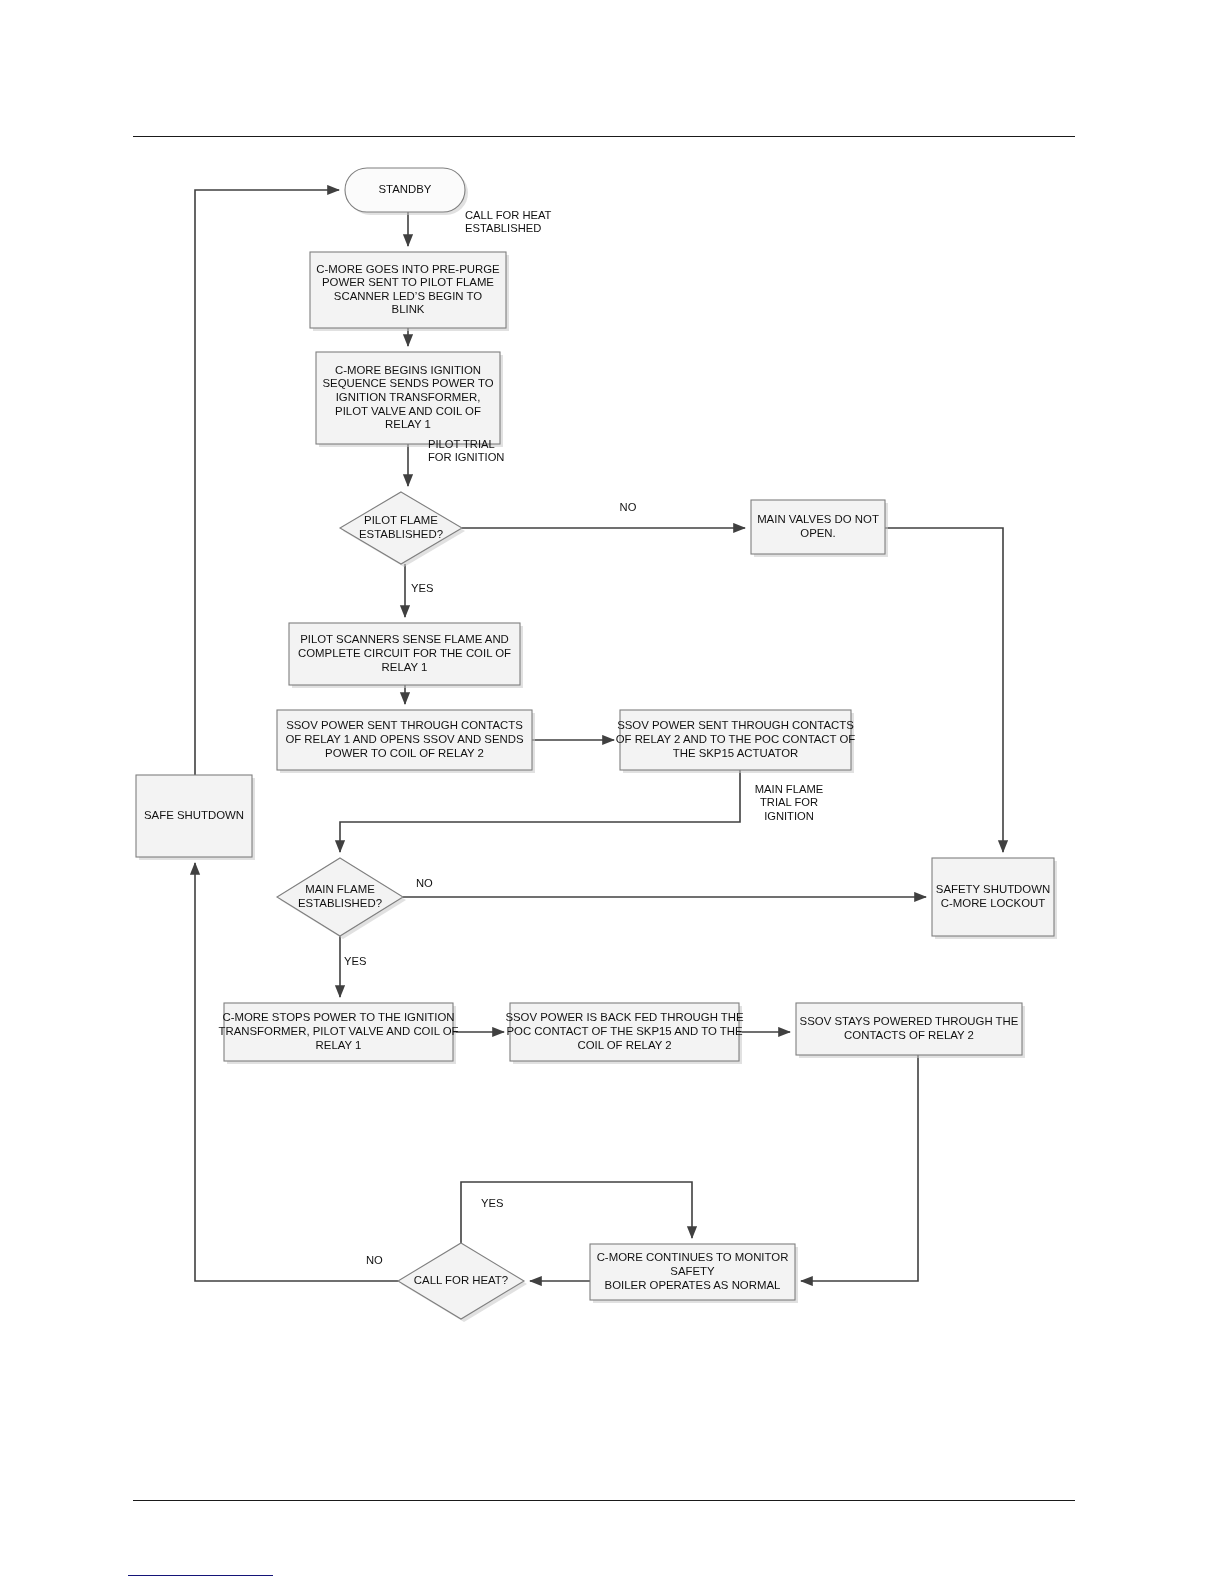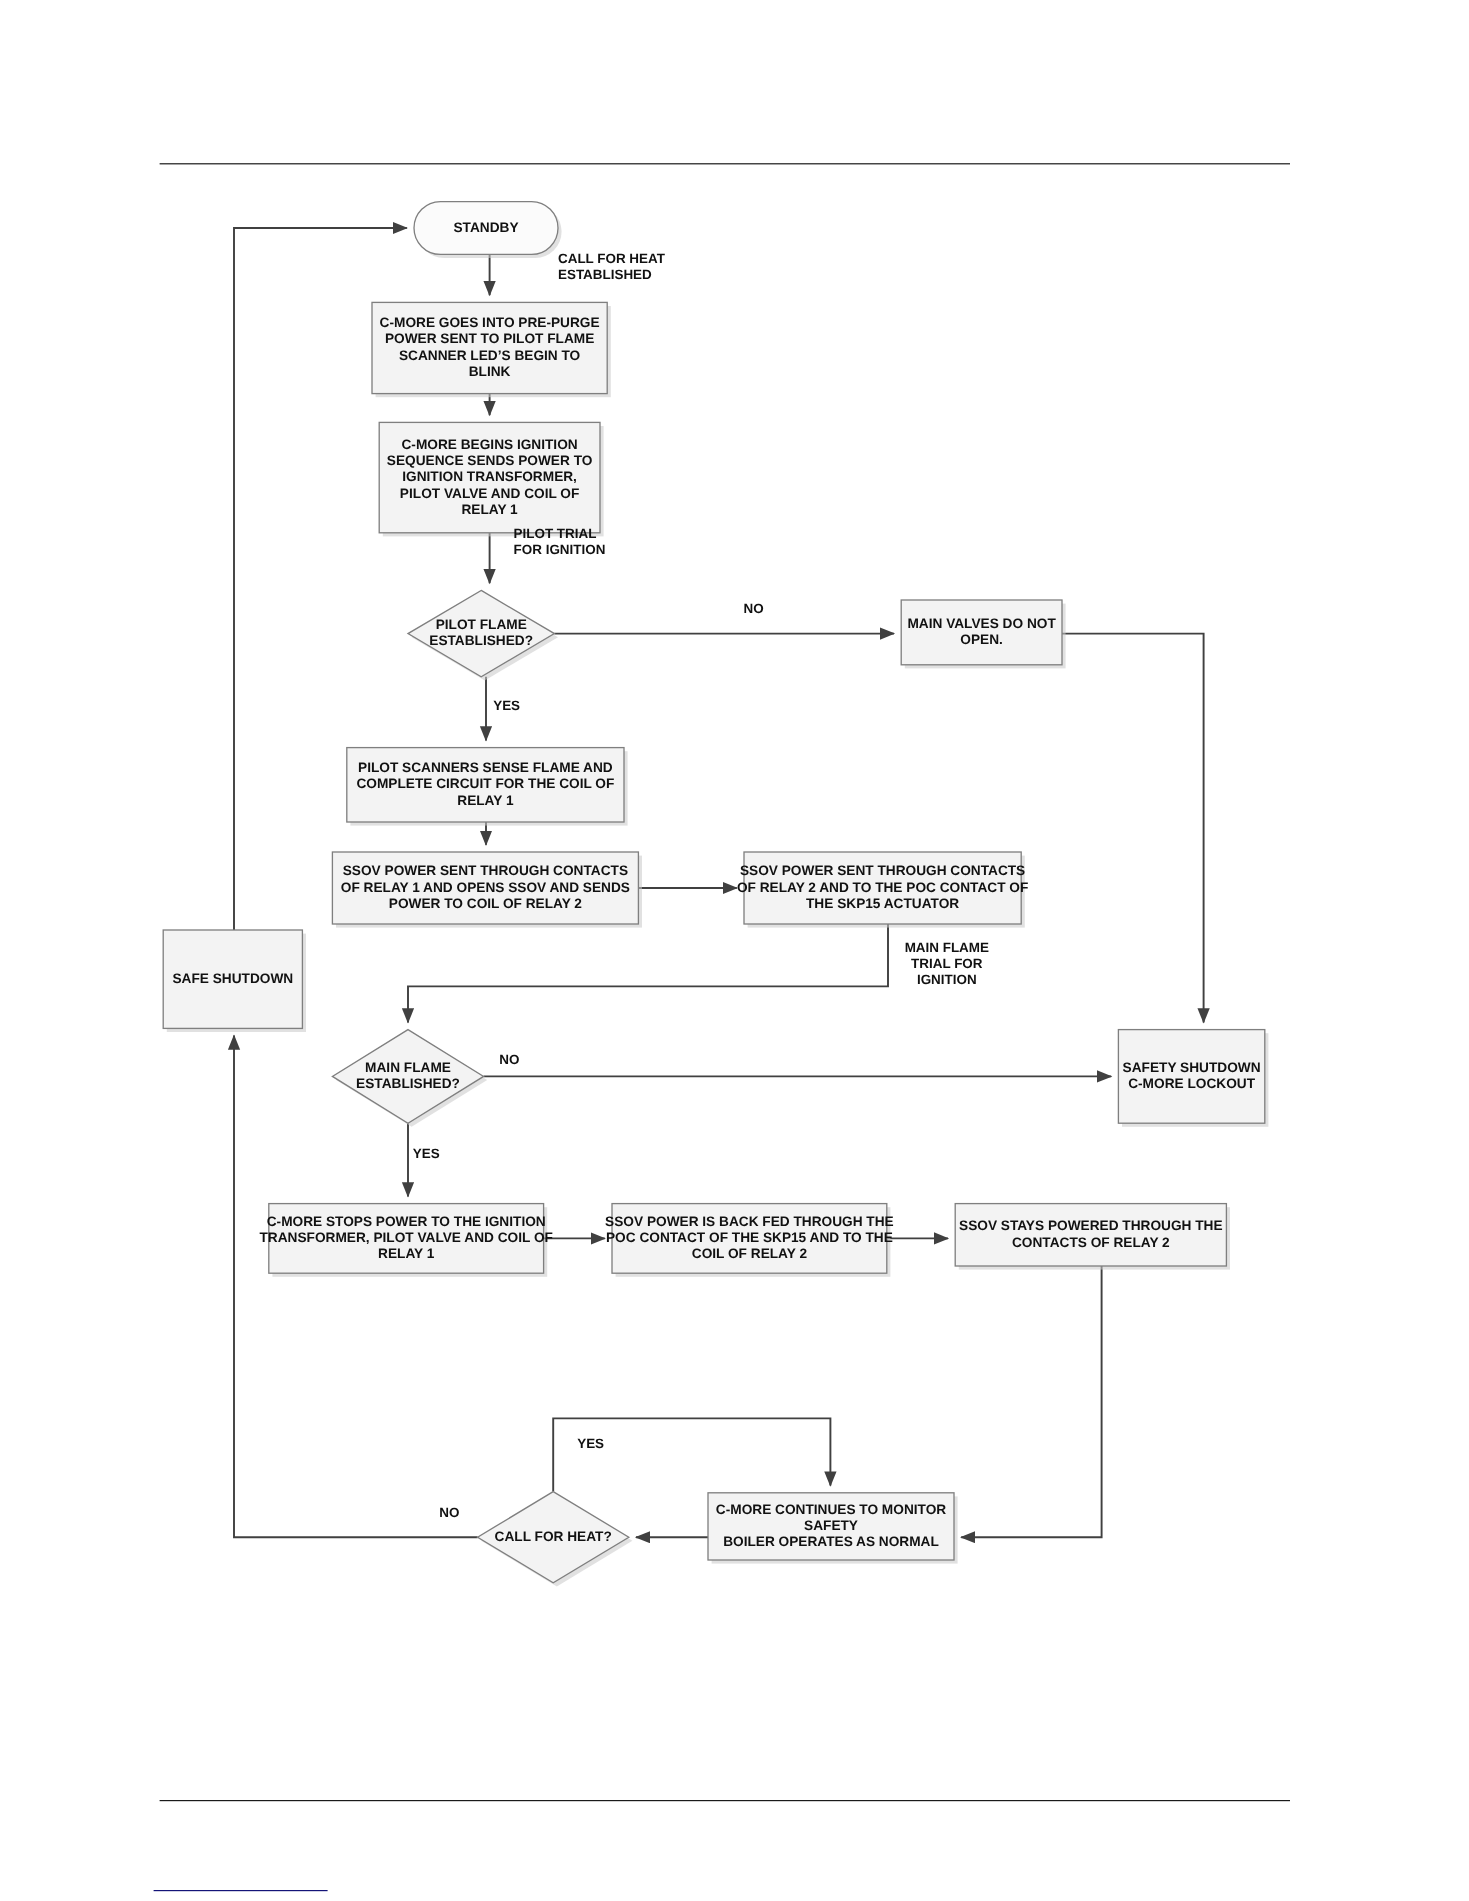--- a/index.html
+++ b/index.html
@@ -3,21 +3,21 @@
 <meta charset="utf-8">
 <style>
   html,body{margin:0;padding:0;background:#ffffff;}
   body{
     width:1224px;height:1584px;
     font-family:"Liberation Sans","DejaVu Sans",sans-serif;
     color:#1a1a1a;
     position:relative;
     overflow:hidden;
   }
-  .page{position:absolute;inset:0;font-weight:bold;}
+  .page{position:absolute;inset:0;}
   .rule{position:absolute;background:#000;height:1px;}
   #header-rule{left:133px;top:136px;width:942px;height:1px;background:#1a1a1a;}
   #footer-rule{left:133px;top:1500px;width:942px;height:1px;background:#1a1a1a;}
   #footnote-rule{left:128px;top:1575px;width:145px;height:1px;background:#141478;}
   svg#flow{position:absolute;left:0;top:0;width:1224px;height:1584px;}
   .shape-rect{fill:#f3f3f3;stroke:#7f7f7f;stroke-width:1.1;}
   .shape-diamond{fill:#f3f3f3;stroke:#7f7f7f;stroke-width:1.1;}
   .shape-terminator{fill:#fbfbfb;stroke:#7f7f7f;stroke-width:1.1;}
   .shadow{fill:#c8c8c8;opacity:.55;}
   .conn{stroke:#404040;stroke-width:1.6;fill:none;}

